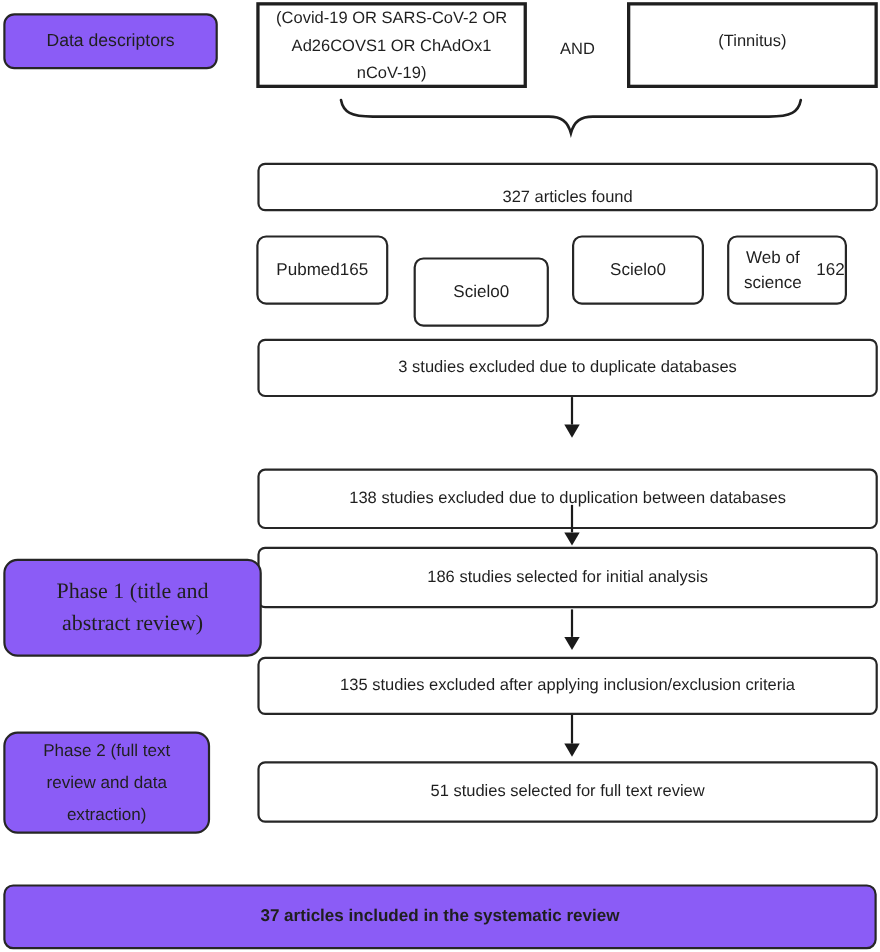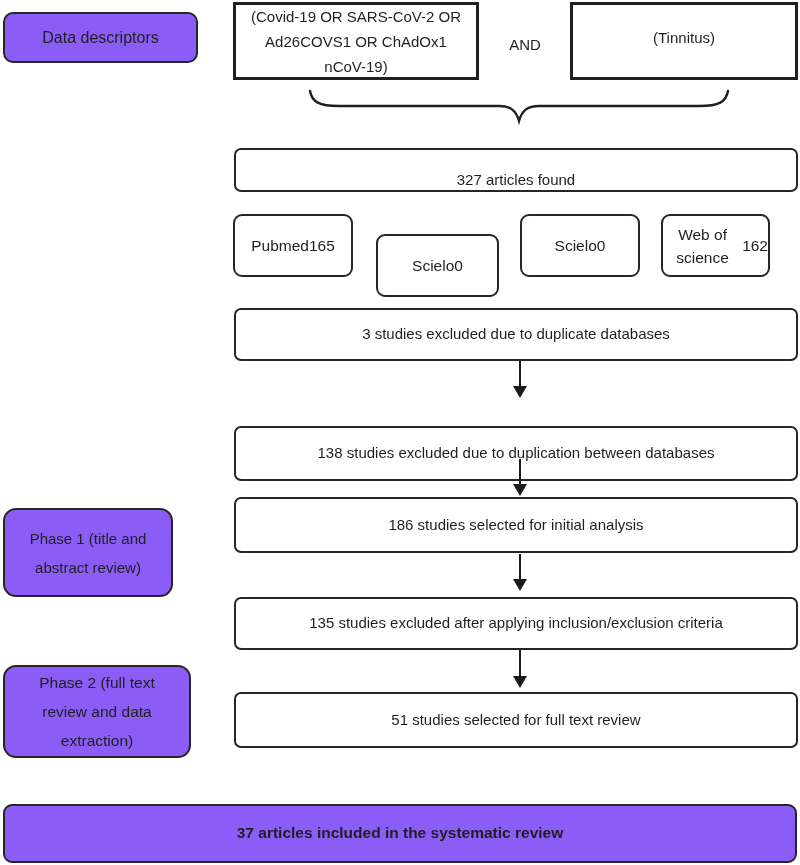--- a/index.html
+++ b/index.html
@@ -142,21 +142,21 @@
 
   <div class="arrow" style="left:513px; top:459px; height:37px;">
     <div class="arrow-line"></div>
     <div class="arrow-head"></div>
   </div>
 
   <div class="box flowbox" style="left:234px; top:497px; width:564px; height:56px;">
     <span>186 studies selected for initial analysis</span>
   </div>
 
-  <div class="box graybox multiline" style="left:3px; top:508px; width:170px; height:89px; font-size:15px; line-height:29px; border-radius:13px;">
+  <div class="box graybox multiline" style="left:3px; top:508px; width:235px; height:89px; font-size:20px; line-height:29px; border-radius:13px;font-family:Liberation Serif, serif;">
     <span class="multiline">Phase 1 (title and
 abstract review)</span>
   </div>
 
   <div class="arrow" style="left:513px; top:554px; height:37px;">
     <div class="arrow-line"></div>
     <div class="arrow-head"></div>
   </div>
 
   <div class="box flowbox" style="left:234px; top:597px; width:564px; height:53px;">

